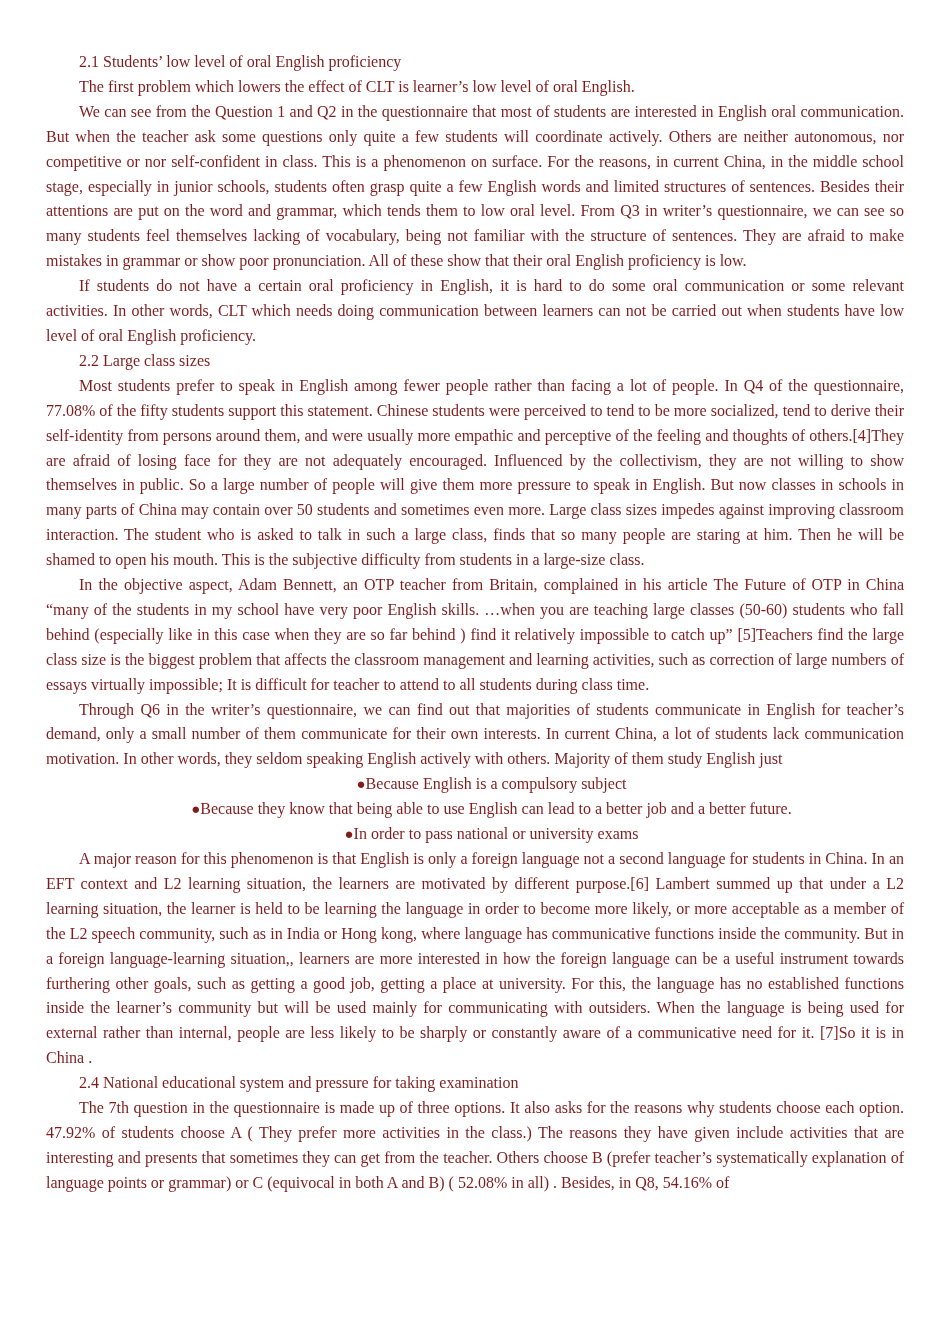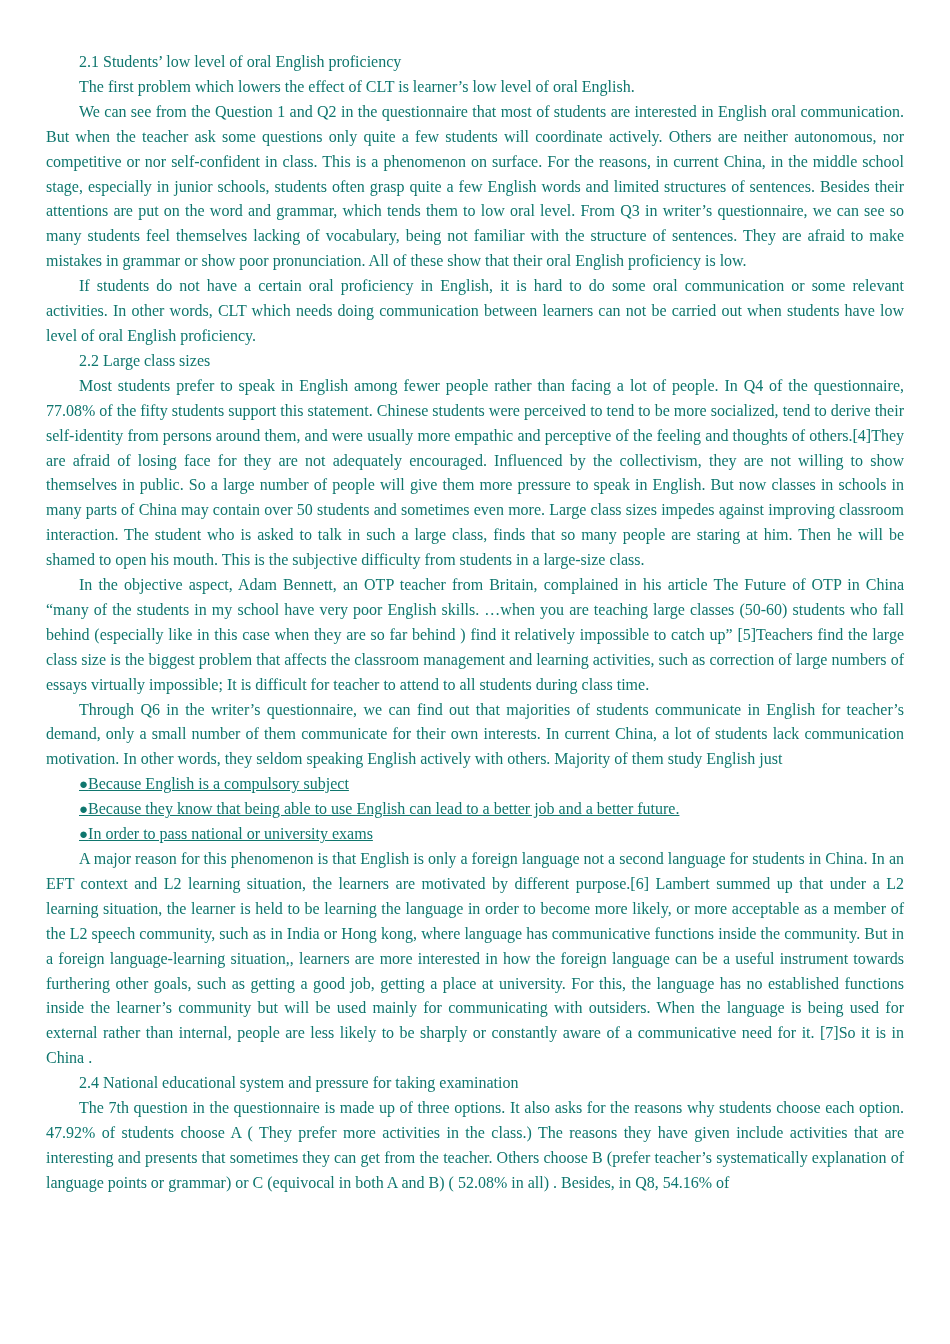--- a/index.html
+++ b/index.html
@@ -1,24 +1,24 @@
 <!DOCTYPE html>
 <html><head>
 <meta charset="utf-8">
 <style>
   html, body { margin: 0; padding: 0; background: #ffffff; }
   body { width: 950px; height: 1344px; overflow: hidden; position: relative; }
   .page {
     position: absolute; left: 46px; top: 50px; width: 858px;
     font-family: "Liberation Serif", "DejaVu Serif", serif;
-    font-size: 16px; line-height: 24.9px; color: #0f766e;
+    font-size: 16px; line-height: 24.9px; color: #7f1d1d;
   }
   .page p { margin: 0; text-align: justify; text-indent: 33px; }
   .page p.heading { text-align: left; }
-  .page p.bullet { text-align: left; text-decoration: underline; }
+  .page p.bullet { text-align: center; }
   .bullet-dot { font-size: 15px; }
 </style>
 </head>
 <body>
 
 <div class="page">
   <p class="heading">2.1 Students’ low level of oral English proficiency</p>
   <p>The first problem which lowers the effect of CLT is learner’s low level of oral English.</p>
   <p>We can see from the Question 1 and Q2 in the questionnaire that most of students are interested in English oral communication. But when the teacher ask some questions only quite a few students will coordinate actively. Others are neither autonomous, nor competitive or nor self-confident in class. This is a phenomenon on surface. For the reasons, in current China, in the middle school stage, especially in junior schools, students often grasp quite a few English words and limited structures of sentences. Besides their attentions are put on the word and grammar, which tends them to low oral level. From Q3 in writer’s questionnaire, we can see so many students feel themselves lacking of vocabulary, being not familiar with the structure of sentences. They are afraid to make mistakes in grammar or show poor pronunciation. All of these show that their oral English proficiency is low.</p>
   <p>If students do not have a certain oral proficiency in English, it is hard to do some oral communication or some relevant activities. In other words, CLT which needs doing communication between learners can not be carried out when students have low level of oral English proficiency.</p>

